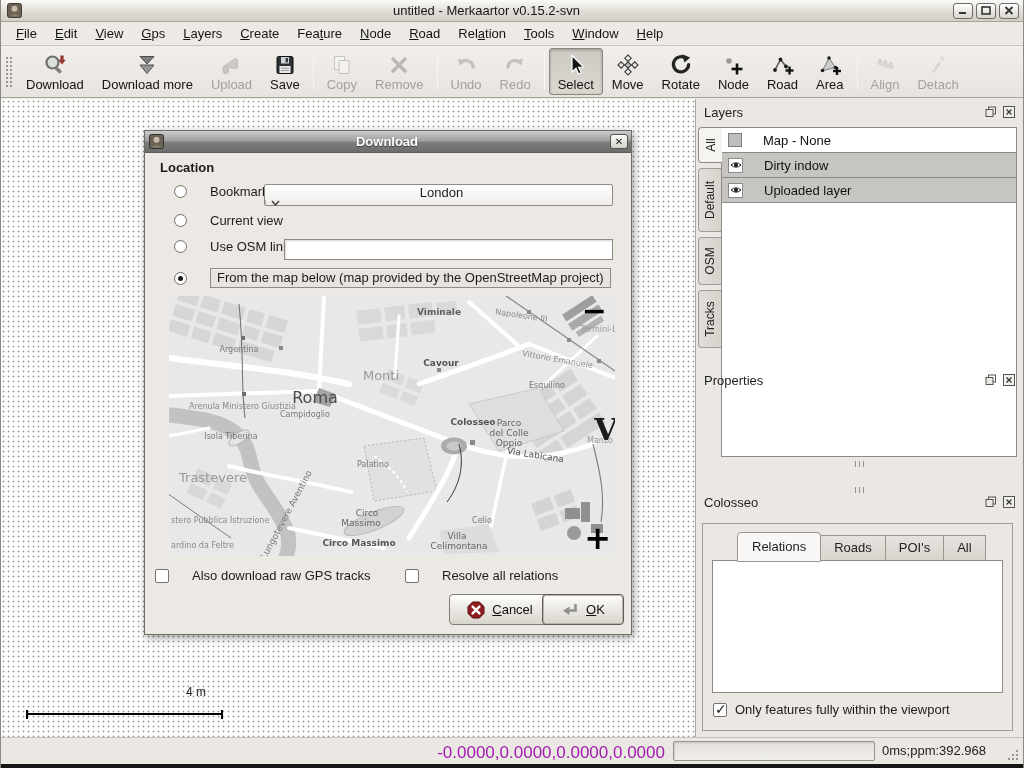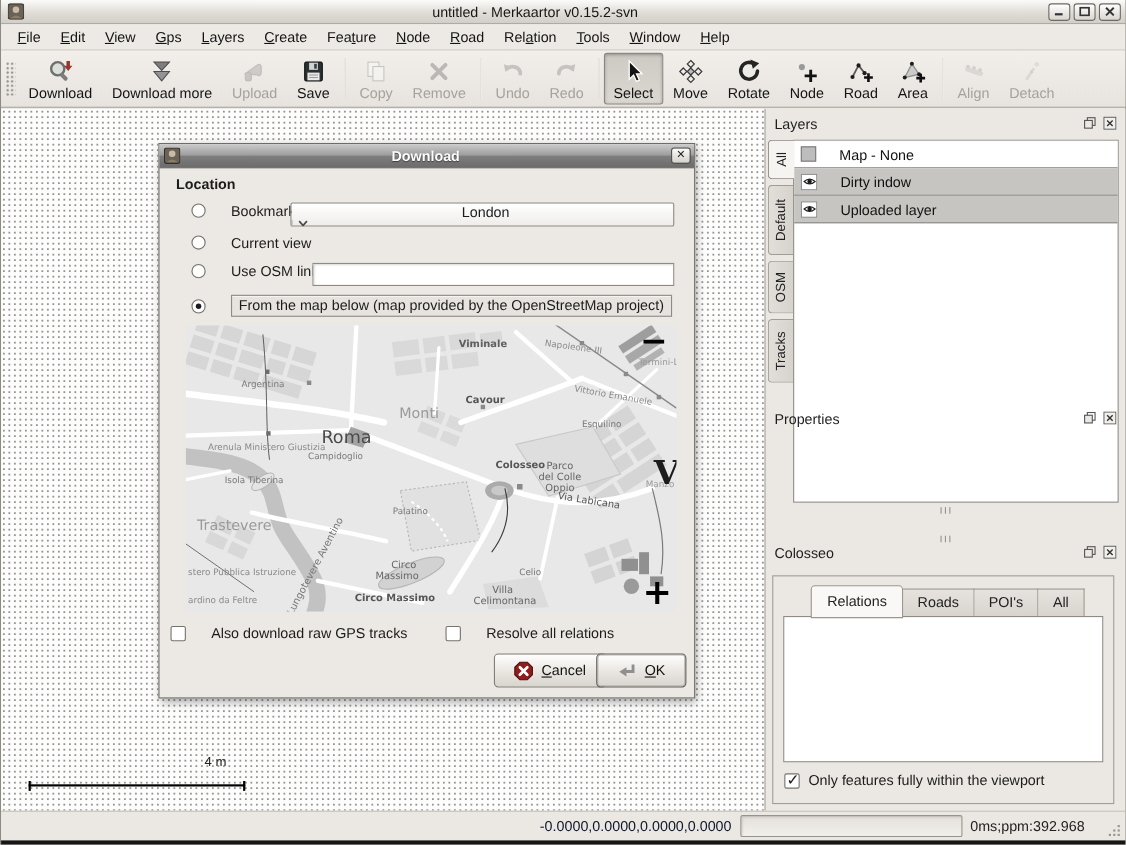--- a/index.html
+++ b/index.html
@@ -64,21 +64,21 @@
   .featframe { position:absolute; left:6px; right:10px; top:424px; height:208px; border:1px solid #a19d96; background:#ebe8e3; }
   .ftabs { position:absolute; left:12px; top:8px; display:flex; align-items:flex-end;margin-left:22px; }
   .ftab { padding:4px 13px 5px; font-size:13px; color:#222; background:linear-gradient(#e6e3de,#d8d4ce); border:1px solid #9b978f; border-left:none; }
   .ftab:first-child { border-left:1px solid #9b978f; }
   .ftab.active { background:#f9f8f6; border-radius:4px 4px 0 0; padding:6px 14px 7px; border-left:1px solid #9b978f; position:relative; z-index:2; margin-bottom:-1px; }
   .flist { position:absolute; left:9px; right:9px; top:36px; height:133px; background:#fff; border:1px solid #8f8b84; }
   .fcheckrow { position:absolute; left:10px; top:178px; display:flex; align-items:center; gap:8px; }
 
   
   .statusbar { position:absolute; left:0; right:0; bottom:4px; height:27px; background:#ebe8e3; border-top:1px solid #c6c2bc; }
-  .sb-coords { position:absolute; right:358px; top:5px; font-size:13px; color:#0f172a; }
+  .sb-coords { position:absolute; right:358px; top:5px; font-size:17px; color:#a21caf; }
   .sb-progress { position:absolute; left:672px; top:3px; width:202px; height:20px; border:1px solid #98948d; border-radius:2px; background:linear-gradient(#e3e0db,#f2f0ec); box-shadow:inset 1px 1px 2px rgba(0,0,0,.12); }
   .sb-metrics { position:absolute; left:881px; top:5px; font-size:13px; color:#222; }
   .sb-grip { position:absolute; right:3px; bottom:2px; width:12px; height:12px; }
   .sb-grip i { position:absolute; width:2px; height:2px; background:#9a968f; }
   .blackedge { position:absolute; left:0; right:0; bottom:0; height:4px; background:#161616; }
 
   
   .dialog { position:absolute; left:143px; top:130px; width:488px; height:505px; background:#ece9e4; border:1px solid #6f6c66; box-shadow:2px 3px 8px rgba(0,0,0,.35); z-index:10; }
   .dtitle { height:22px; background:linear-gradient(#cccccc,#9d9d9d 48%,#7e7e7e 52%,#6c6c6c); display:flex; align-items:center; padding:0 3px; border-bottom:1px solid #5c5c5c; }
   .dtitle .dicon { width:15px; height:15px; margin-left:1px; }

